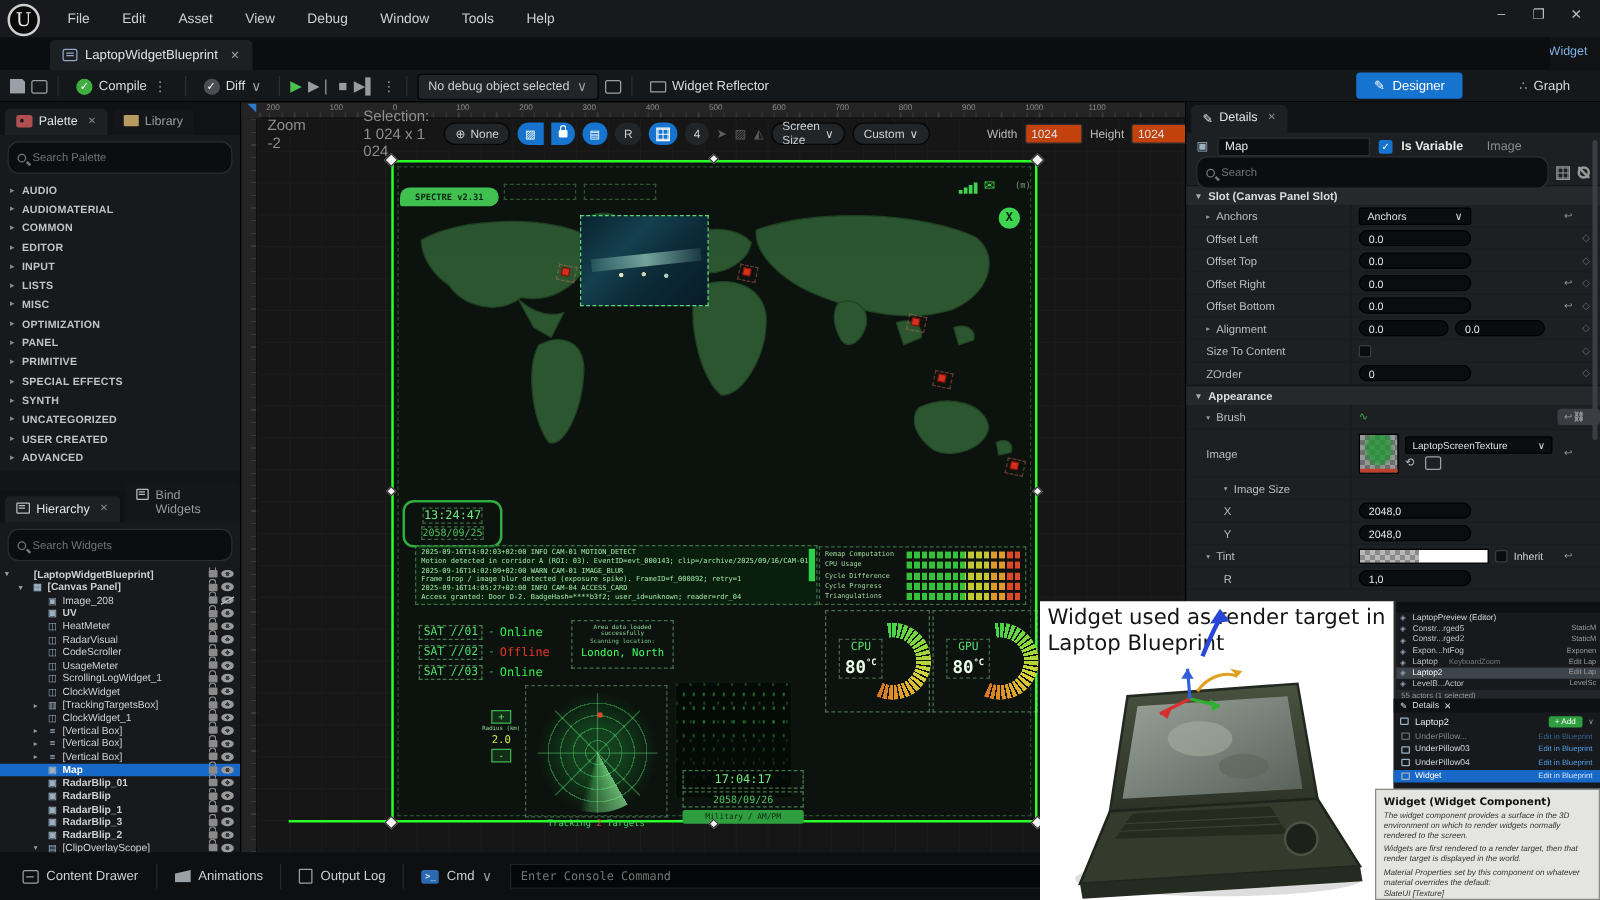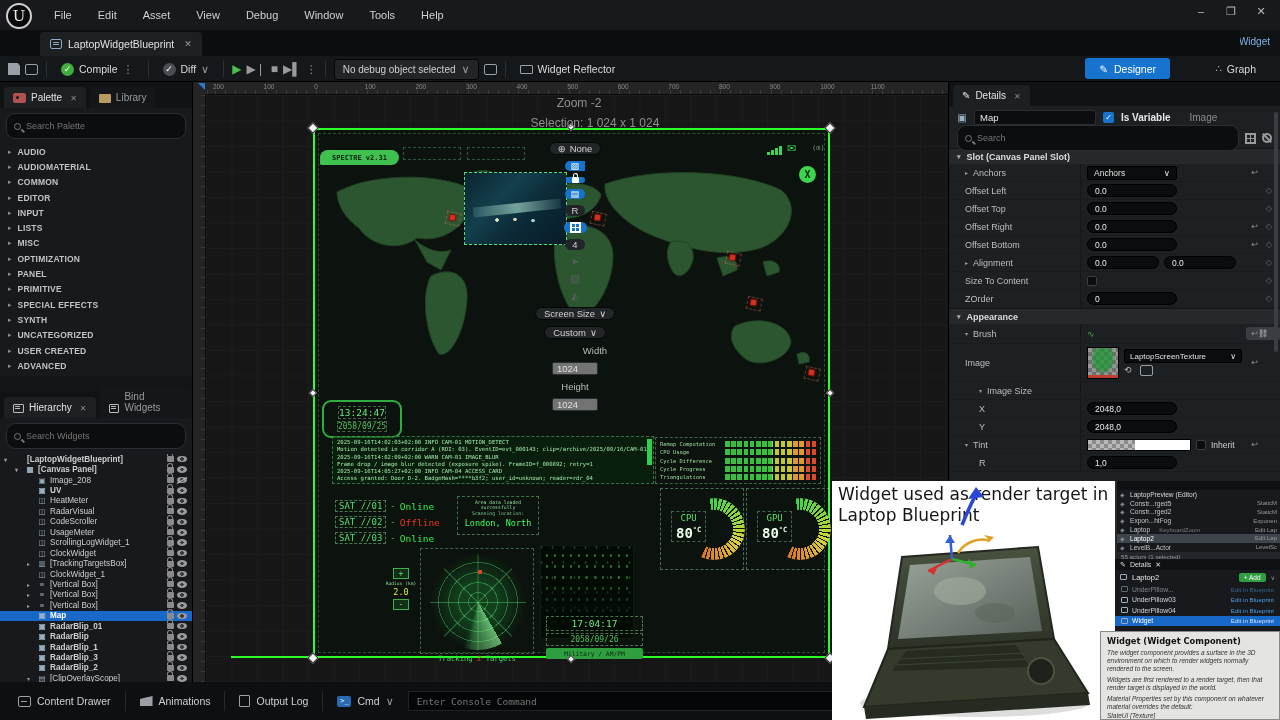--- a/index.html
+++ b/index.html
@@ -37,21 +37,21 @@
 .more{color:#9a9a9a;font-size:11px;}
 .debugpill{background:#222528;border:1px solid #050505;border-radius:3px;padding:3px 8px;display:flex;gap:6px;align-items:center;font-size:10px;color:#cfcfcf;}
 .ic-monitor{width:13px;height:9px;border:1.5px solid #9aa0a6;border-radius:1px;}
 #designer-btn{position:absolute;right:110px;top:2px;height:21px;background:#1673ce;border-radius:3px;color:#fff;display:flex;align-items:center;gap:6px;padding:0 14px;font-size:10.5px;}
 #graph-btn{position:absolute;right:14px;top:2px;height:21px;display:flex;align-items:center;gap:6px;padding:0 10px;font-size:10.5px;color:#d8d8d8;}
 .ic-graph{color:#bbb;font-size:10px;letter-spacing:-1px;}
 
 
 #leftpanel{position:absolute;left:0;top:82px;width:193px;height:600px;background:#17191c;border-right:1px solid #000;}
 .ptabs{height:26px;display:flex;align-items:flex-end;background:#101214;}
-.ptab{display:flex;align-items:flex-end;gap:5px;padding:5px 9px;font-size:10px;background:#1d2023;border-radius:4px 4px 0 0;margin-left:4px;color:#e2e2e2;}
+.ptab{display:flex;align-items:flex-start;gap:5px;padding:5px 9px;font-size:10px;background:#1d2023;border-radius:4px 4px 0 0;margin-left:4px;color:#e2e2e2;}
 .ptab.inactive{background:#141619;color:#9a9a9a;}
 .ptab .x{font-size:8px;color:#888;margin-left:3px;}
 .searchbox{margin:5px 6px;height:17px;background:#0c0d0f;border:1px solid #2a2d31;border-radius:9px;display:flex;align-items:center;gap:5px;padding:12px 7px;}
 .mag{width:7px;height:7px;border:1.5px solid #777;border-radius:50%;position:relative;flex:none;}
 .mag::after{content:'';position:absolute;left:6px;top:6px;width:4px;height:1.5px;background:#777;transform:rotate(45deg);}
 .searchbox input{background:transparent;border:none;color:#bbb;font-size:9px;width:100%;font-family:"Liberation Sans",sans-serif;}
 .prow{display:flex;align-items:center;gap:6px;height:15.3px;padding-left:8px;}
 .parrow{color:#8a8a8a;font-size:7px;}
 .plabel{font-size:8.5px;font-weight:bold;color:#c2c2c2;letter-spacing:.2px;}
 .pal-icon{width:13px;height:10px;border-radius:2px;background:#b05050;position:relative;}
@@ -78,28 +78,28 @@
 
 
 #canvas{position:absolute;left:193px;top:82px;width:755px;height:600px;background:#161616;overflow:hidden;}
 #ruler-top{position:absolute;left:0;top:0;width:755px;height:13px;background:#242424;border-bottom:1px solid #0a0a0a;background-image:repeating-linear-gradient(90deg,#3a3a3a 0 1px,transparent 1px 10.1px);background-position:22px 0;background-size:100% 5px;background-repeat:repeat-x;background-position-y:8px;}
 #ruler-left{position:absolute;left:0;top:13px;width:13px;height:587px;background:#242424;border-right:1px solid #0a0a0a;background-image:repeating-linear-gradient(0deg,#3a3a3a 0 1px,transparent 1px 10.1px);background-size:5px 100%;background-repeat:repeat-y;background-position:8px 0;}
 #ruler-corner{position:absolute;left:0;top:0;width:13px;height:13px;background:#242424;}
 #ruler-corner::after{content:'';position:absolute;right:1px;top:1px;border-left:7px solid transparent;border-top:7px solid #2f78c8;}
 .ruler-labels{position:absolute;left:20px;top:1px;display:flex;}
 .ruler-labels span{width:50.6px;font-size:6.5px;color:#8a8a8a;flex:none;}
 #viewport{position:absolute;left:13px;top:13px;right:0;bottom:0;background-image:linear-gradient(#1c1c1c 1px,transparent 1px),linear-gradient(90deg,#1c1c1c 1px,transparent 1px);background-size:25.5px 25.5px;}
-#canvas-toolbar{position:absolute;left:13px;top:14px;right:4px;height:22px;display:flex;align-items:center;gap:6px;font-size:10px;color:#9a9a9a;z-index:30;flex-direction:column;}
+#canvas-toolbar{position:absolute;left:13px;top:14px;right:4px;height:22px;display:flex;align-items:center;gap:6px;font-size:10px;color:#9a9a9a;z-index:30;}
 #zoom-label{font-size:12px;color:#8f8f8f;margin-left:8px;}
 #sel-label{font-size:12px;color:#8f8f8f;margin-left:40px;}
 .cpill{background:#222528;border:1px solid #060606;border-radius:10px;height:18px;display:flex;align-items:center;gap:4px;padding:0 8px;color:#cfcfcf;font-size:9.5px;}
 .bluebtn{background:#1673ce;border-radius:9px;height:18px;display:flex;align-items:center;justify-content:center;padding:0 6px;color:#fff;font-size:9px;gap:4px;}
 .darkbtn{background:#222528;border-radius:9px;height:18px;display:flex;align-items:center;justify-content:center;padding:0 7px;color:#cfcfcf;font-size:9.5px;}
 .ghost{color:#5a5d60;font-size:10px;}
-.dim-input{background:#737373;border:1px solid #2a2d31;border-radius:2px;height:16px;width:46px;color:#e0e0e0;font-size:9.5px;padding:0 4px;font-family:"Liberation Sans",sans-serif;}
+.dim-input{background:#c2410c;border:1px solid #2a2d31;border-radius:2px;height:16px;width:46px;color:#e0e0e0;font-size:9.5px;padding:0 4px;font-family:"Liberation Sans",sans-serif;}
 .locksm{width:7px;height:6px;background:#fff;border-radius:1px;position:relative;}
 .locksm::before{content:'';position:absolute;left:1px;top:-4px;width:3px;height:3px;border:1px solid #fff;border-bottom:none;border-radius:3px 3px 0 0;}
 
 
 #widget{position:absolute;left:120px;top:46px;width:517px;height:530px;background:#0c120d;border:2px solid #2aff2a;z-index:5;}
 .handle{position:absolute;width:8px;height:8px;background:#f2f2f2;border:1px solid #333;transform:rotate(45deg);z-index:25;}
 .inner-dash{position:absolute;inset:3px;border:1px dashed rgba(120,210,130,.3);pointer-events:none;}
 #hud-brand{position:absolute;left:5px;top:20px;width:79px;height:15px;background:#3fc04f;border-radius:8px 8px 8px 2px;color:#07230c;font-family:"DejaVu Sans Mono",monospace;font-size:7px;font-weight:bold;display:flex;align-items:center;justify-content:center;}
 .dashbox{border:1px dashed rgba(120,210,130,.45);}
 #hud-close{position:absolute;right:12px;top:36px;width:17px;height:17px;border-radius:50%;background:#3fd44f;color:#06280c;font-size:10px;font-weight:bold;display:flex;align-items:center;justify-content:center;font-family:"DejaVu Sans Mono",monospace;}

